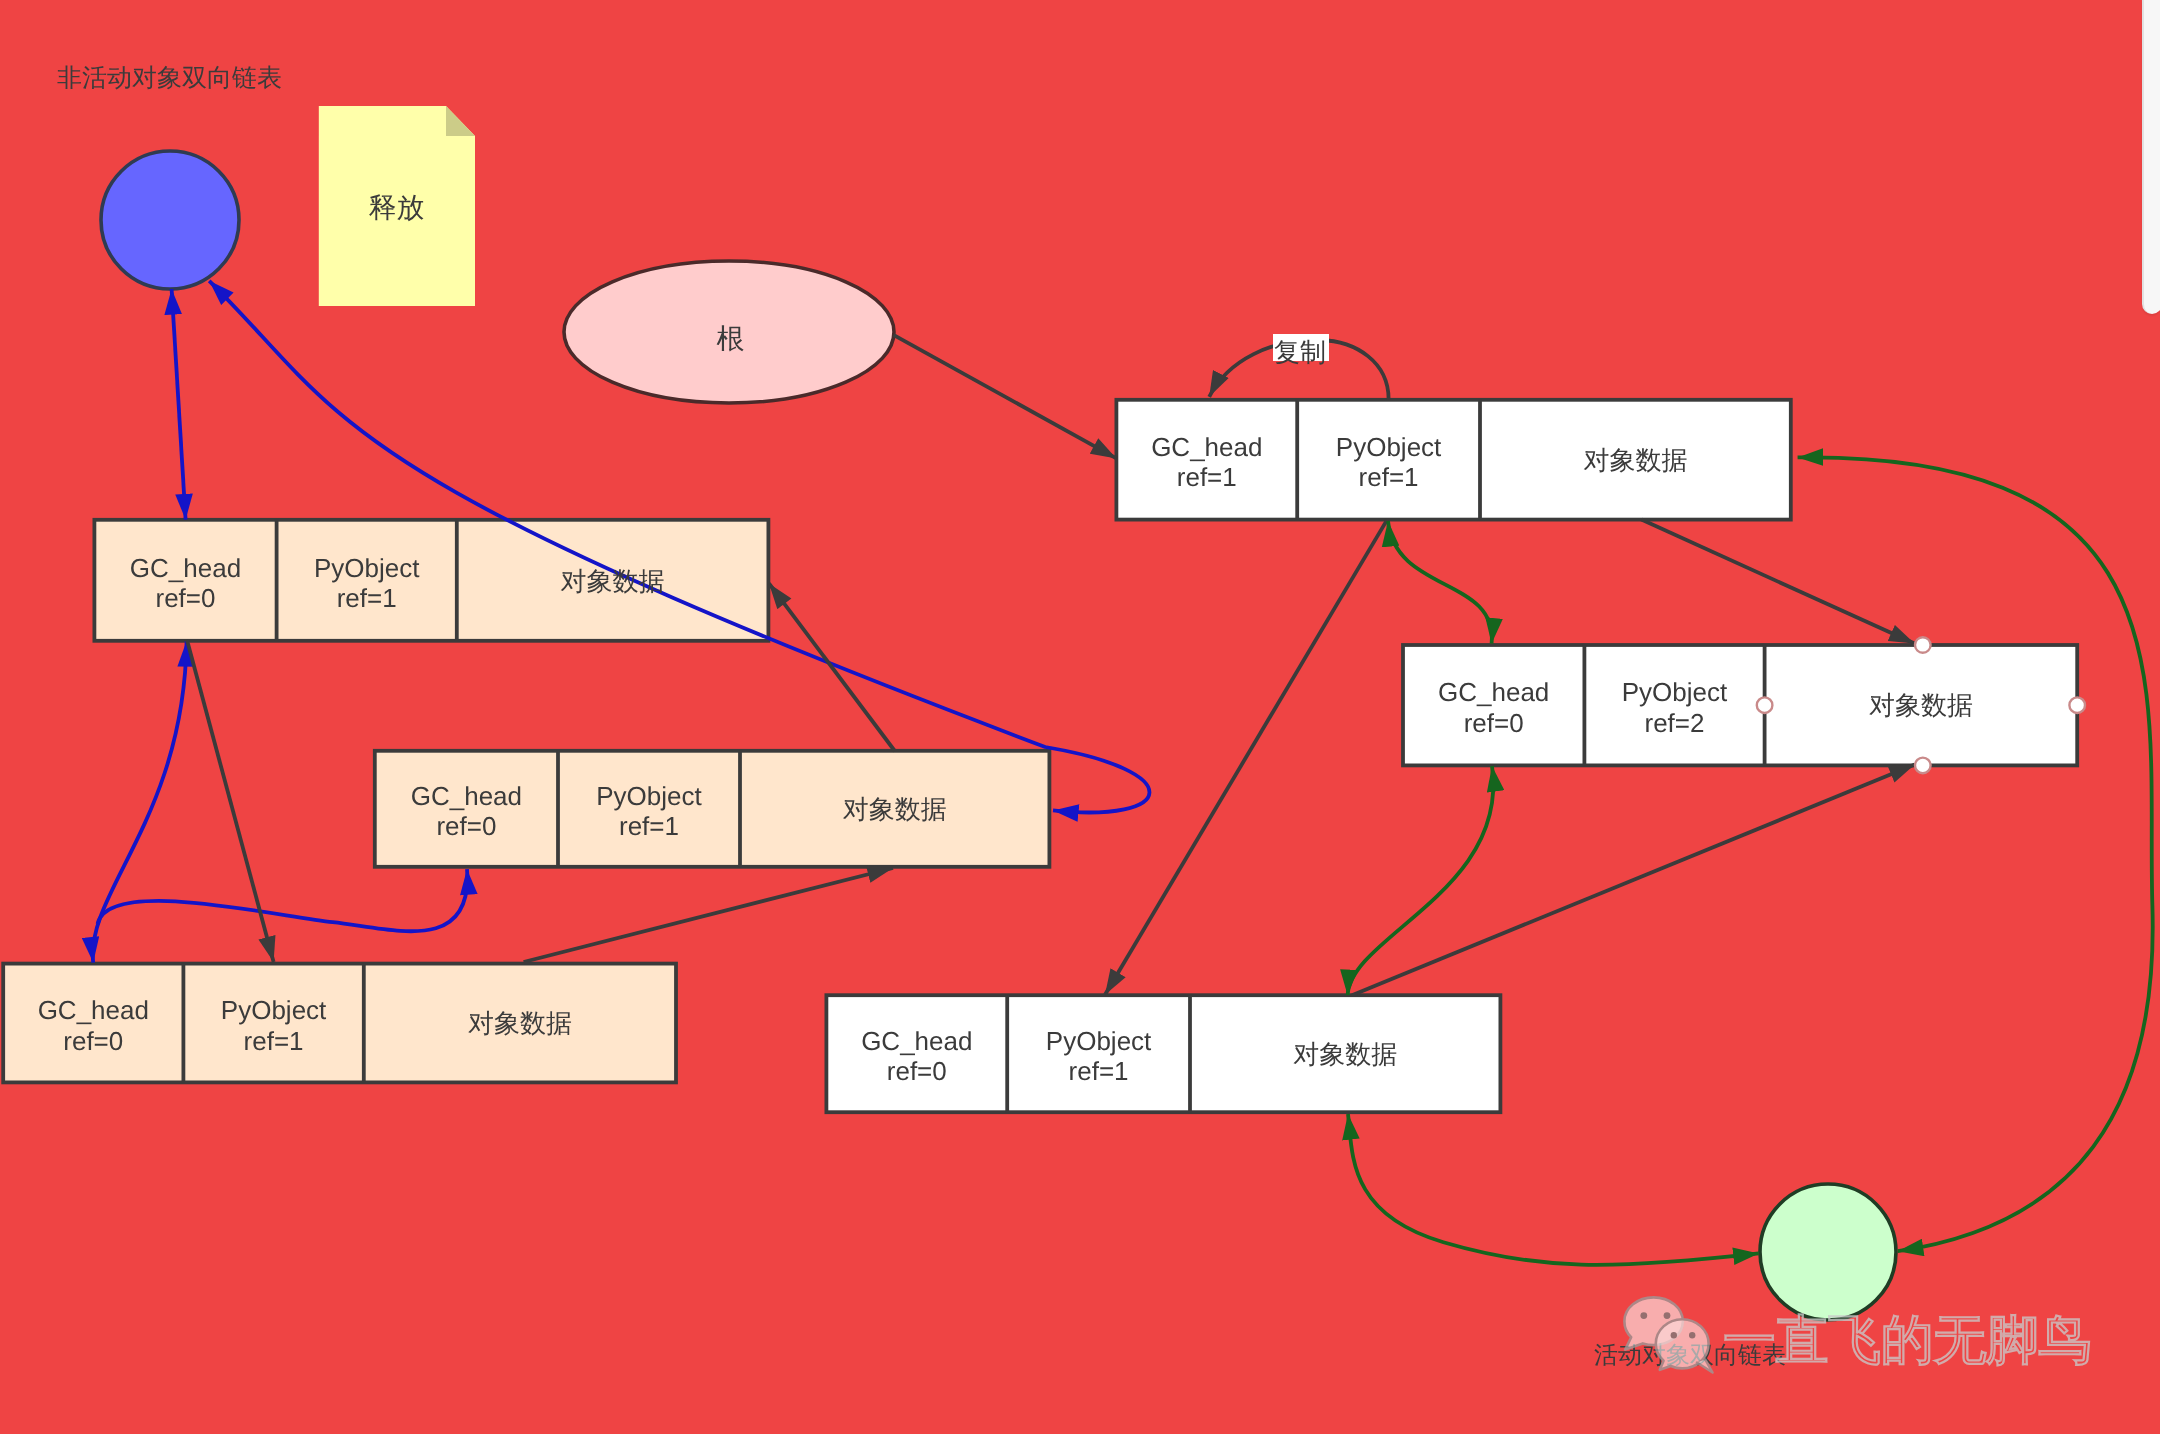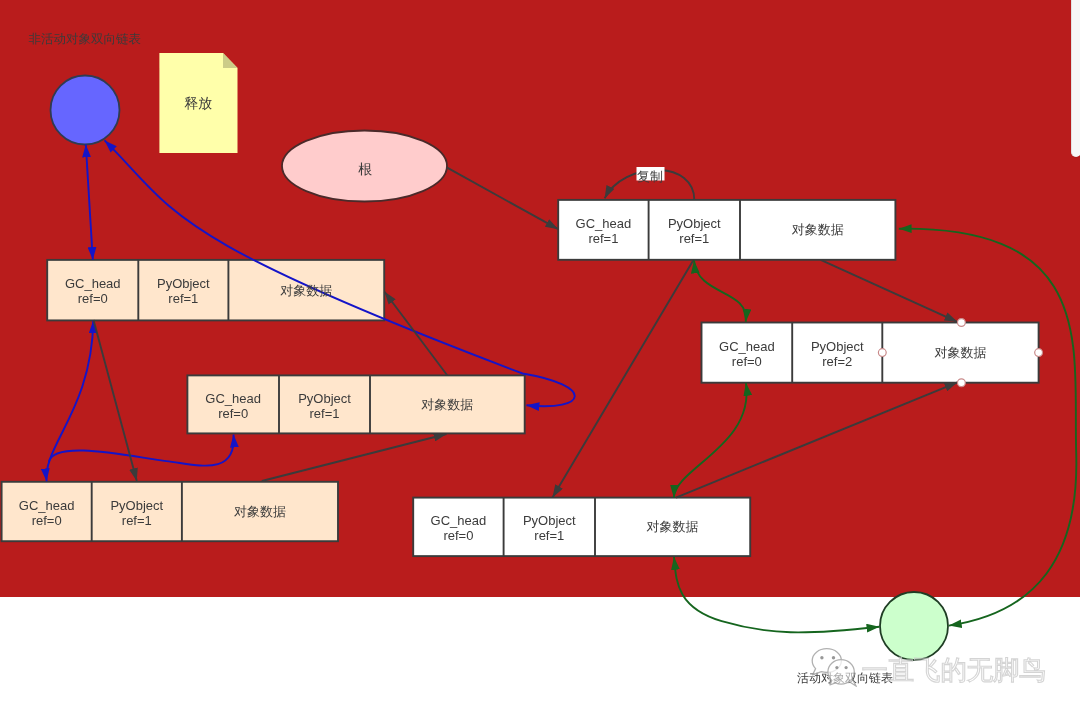--- a/index.html
+++ b/index.html
@@ -1,19 +1,19 @@
 <!DOCTYPE html>
 <html><head>
 <meta charset="utf-8">
 <title>GC diagram</title>
 <style>
   html,body{margin:0;padding:0;background:#ffffff;}
   body{width:1080px;height:717px;overflow:hidden;
        font-family:"Liberation Sans","DejaVu Sans",sans-serif;}
-  #canvas{position:relative;width:1080px;height:597px;background:#b91c1c;}
+  #canvas{position:relative;width:1080px;height:717px;background:#ef4444;}
   svg.diagram{position:absolute;left:0;top:0;width:1080px;height:717px;}
   .nodetext{font-family:"Liberation Sans","DejaVu Sans",sans-serif;fill:#3b3b3b;}
   .scrollbar{position:absolute;left:1071px;top:0;width:9px;height:157px;
              background:#f7f7f7;border-left:1px solid #e2e2e2;
              border-bottom-left-radius:5px;border-bottom-right-radius:5px;
              box-shadow:0 1px 1px rgba(0,0,0,0.07);}
 </style>
 </head>
 <body>
 

